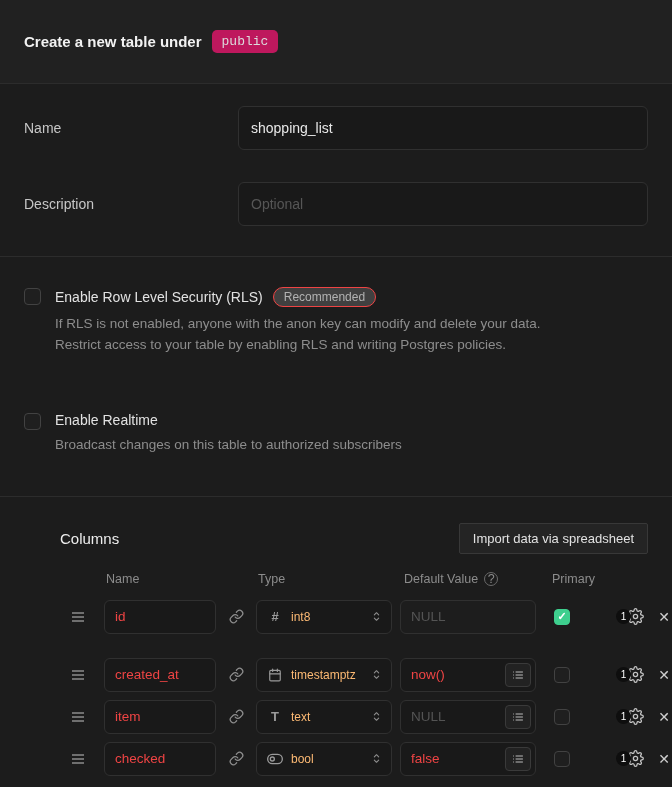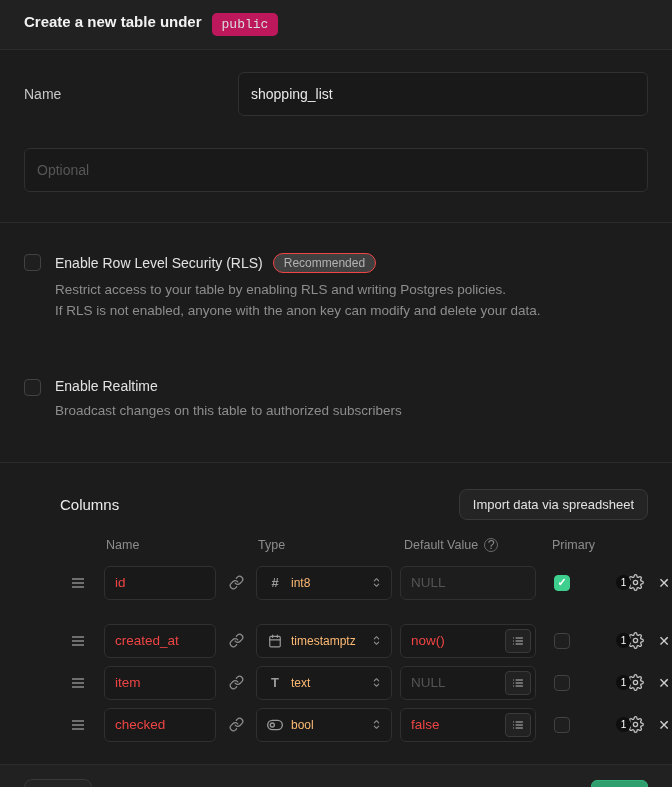--- a/index.html
+++ b/index.html
@@ -10,22 +10,22 @@
     font-family:"Liberation Sans", sans-serif;
     color:#ededed;
     overflow:hidden;
   }
   .dialog { width:672px; height:787px; display:flex; flex-direction:column; background:#1c1c1c; }
 
   
   .dlg-header {
     background:#212121;
     border-bottom:1px solid #2c2c2c;
-    padding:13px 24px;
-    display:flex; gap:10px;
+    padding:30px 24px;
+    display:flex; align-items:center; gap:10px;
     flex:0 0 auto;
   }
   .dlg-title { font-size:15px; font-weight:600; color:#f2f2f2; }
   .schema-badge {
     font-family:"Liberation Mono", monospace;
     background:#be185d; color:#dcdcdc;
     font-size:13px; padding:4px 10px; border-radius:5px;
   }
 
   
@@ -62,21 +62,21 @@
     border:1px solid #ef4444; background:#404040; color:#b2b2b2;
     font-size:12px; padding:2px 10px; border-radius:999px;
   }
   .toggle-desc { font-size:13.5px; color:#8d8d8d; margin-top:7px; line-height:1.55; }
 
   
   .section-columns { padding:26px 0 14px; flex:1 1 auto;margin-left:36px; }
   .columns-head { display:flex; justify-content:space-between; align-items:center; padding:0 24px; margin-bottom:18px; }
   .columns-title { font-size:15px; color:#ededed; }
   .btn-secondary {
-    background:#242424; border:1px solid #383838; border-radius:8px;
+    background:#242424; border:1px solid #383838; border-radius:2px;
     color:#e2e2e2; font-size:13px; padding:7px 13px; cursor:pointer;
     font-family:"Liberation Sans", sans-serif;
   }
 
   .col-grid {
     display:grid;
     grid-template-columns: 36px 112px 24px 136px 136px 48px 44px 24px;
     column-gap:8px;
     align-items:center;
     padding:0 24px;
@@ -162,37 +162,38 @@
   </div>
 
   <div class="section-form">
     <div class="form-row">
       <span class="form-label">Name</span>
       <div class="form-field">
         <input class="input" value="shopping_list" style="">
       </div>
     </div>
     <div class="form-row">
+      <span class="form-label">Description</span>
       <div class="form-field">
         <input class="input" placeholder="Optional" style="">
       </div>
     </div>
   </div>
 
   <div class="section-toggles">
     <div class="toggle-row">
       <span class="checkbox"></span>
       <div>
         <div class="toggle-main">
           <span class="toggle-label">Enable Row Level Security (RLS)</span>
           <span class="pill-badge">Recommended</span>
         </div>
         <div class="toggle-desc">
+          <div>If RLS is not enabled, anyone with the anon key can modify and delete your data.</div>
           <div>Restrict access to your table by enabling RLS and writing Postgres policies.</div>
-          <div>If RLS is not enabled, anyone with the anon key can modify and delete your data.</div>
         </div>
       </div>
     </div>
     <div class="toggle-row">
       <span class="checkbox"></span>
       <div>
         <div class="toggle-main">
           <span class="toggle-label">Enable Realtime</span>
         </div>
         <div class="toggle-desc">Broadcast changes on this table to authorized subscribers</div>

